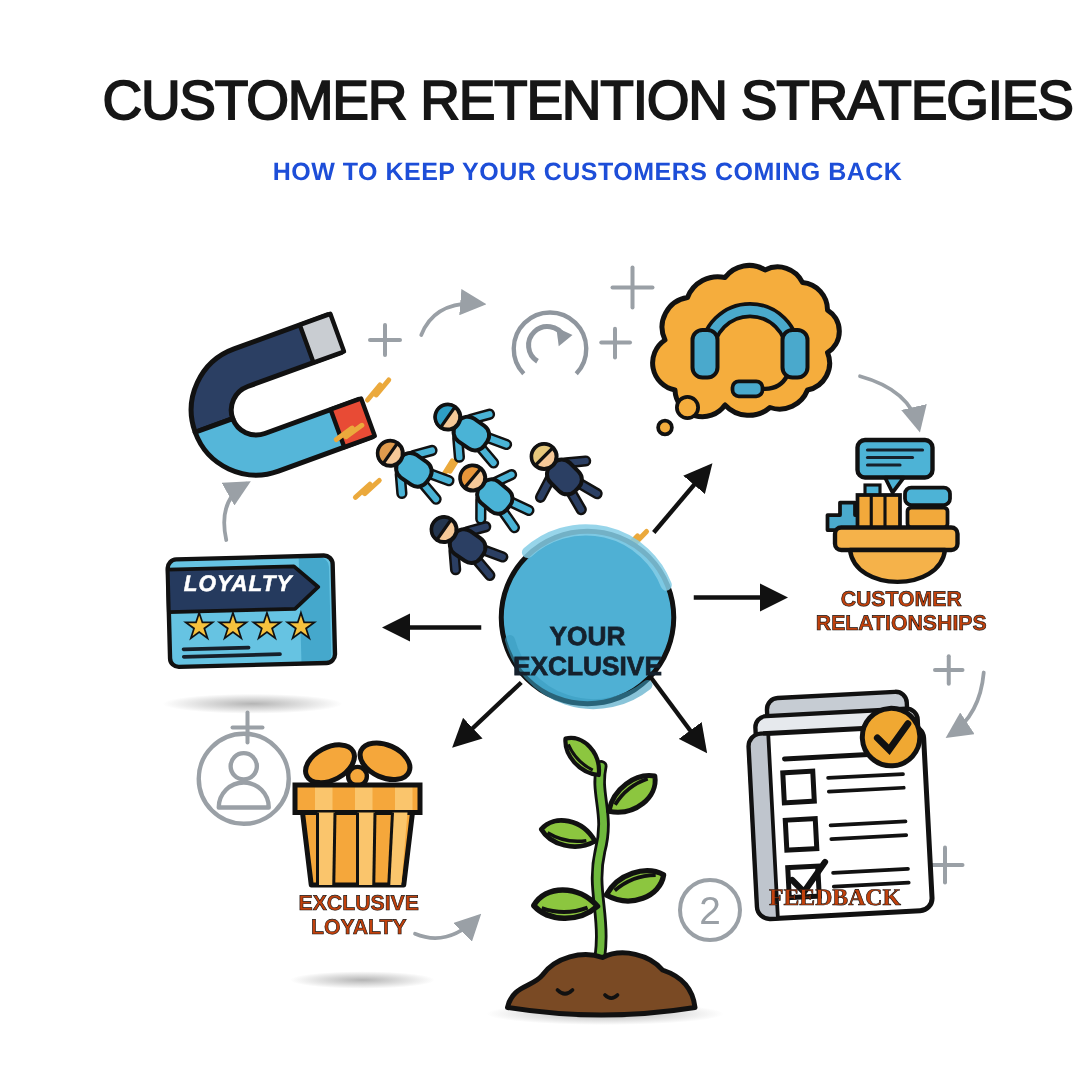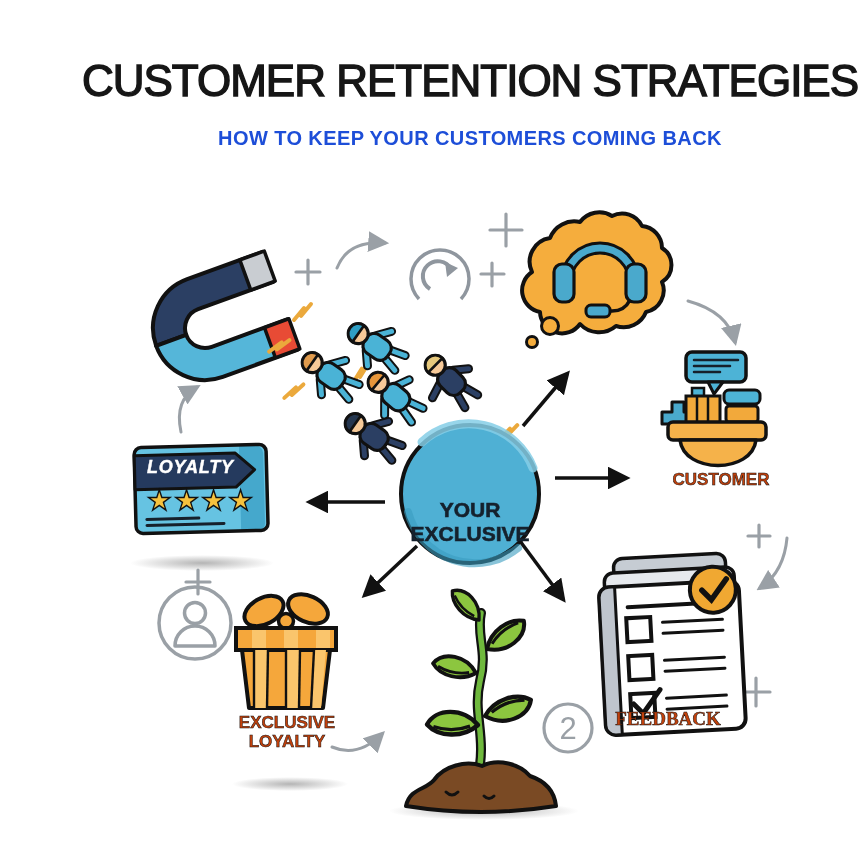--- a/index.html
+++ b/index.html
@@ -348,20 +348,21 @@
 <div class="label center-label center-x">
   <span class="block">YOUR</span>
   <span class="block">EXCLUSIVE</span>
 </div>
 
 <div class="label loyalty-label">LOYALTY</div>
 <div class="label stars center-x">★★★★</div>
 
 <div class="label node-label cr-label center-x">
   <span class="block">CUSTOMER</span>
+  <span class="block">RELATIONSHIPS</span>
 </div>
 
 <div class="label node-label eo-label center-x">
   <span class="block">EXCLUSIVE</span>
   <span class="block">LOYALTY</span>
 </div>
 
 <div class="label node-label fb-label center-x">FEEDBACK</div>
 
 <div class="label badge-2 center-x">2</div>

